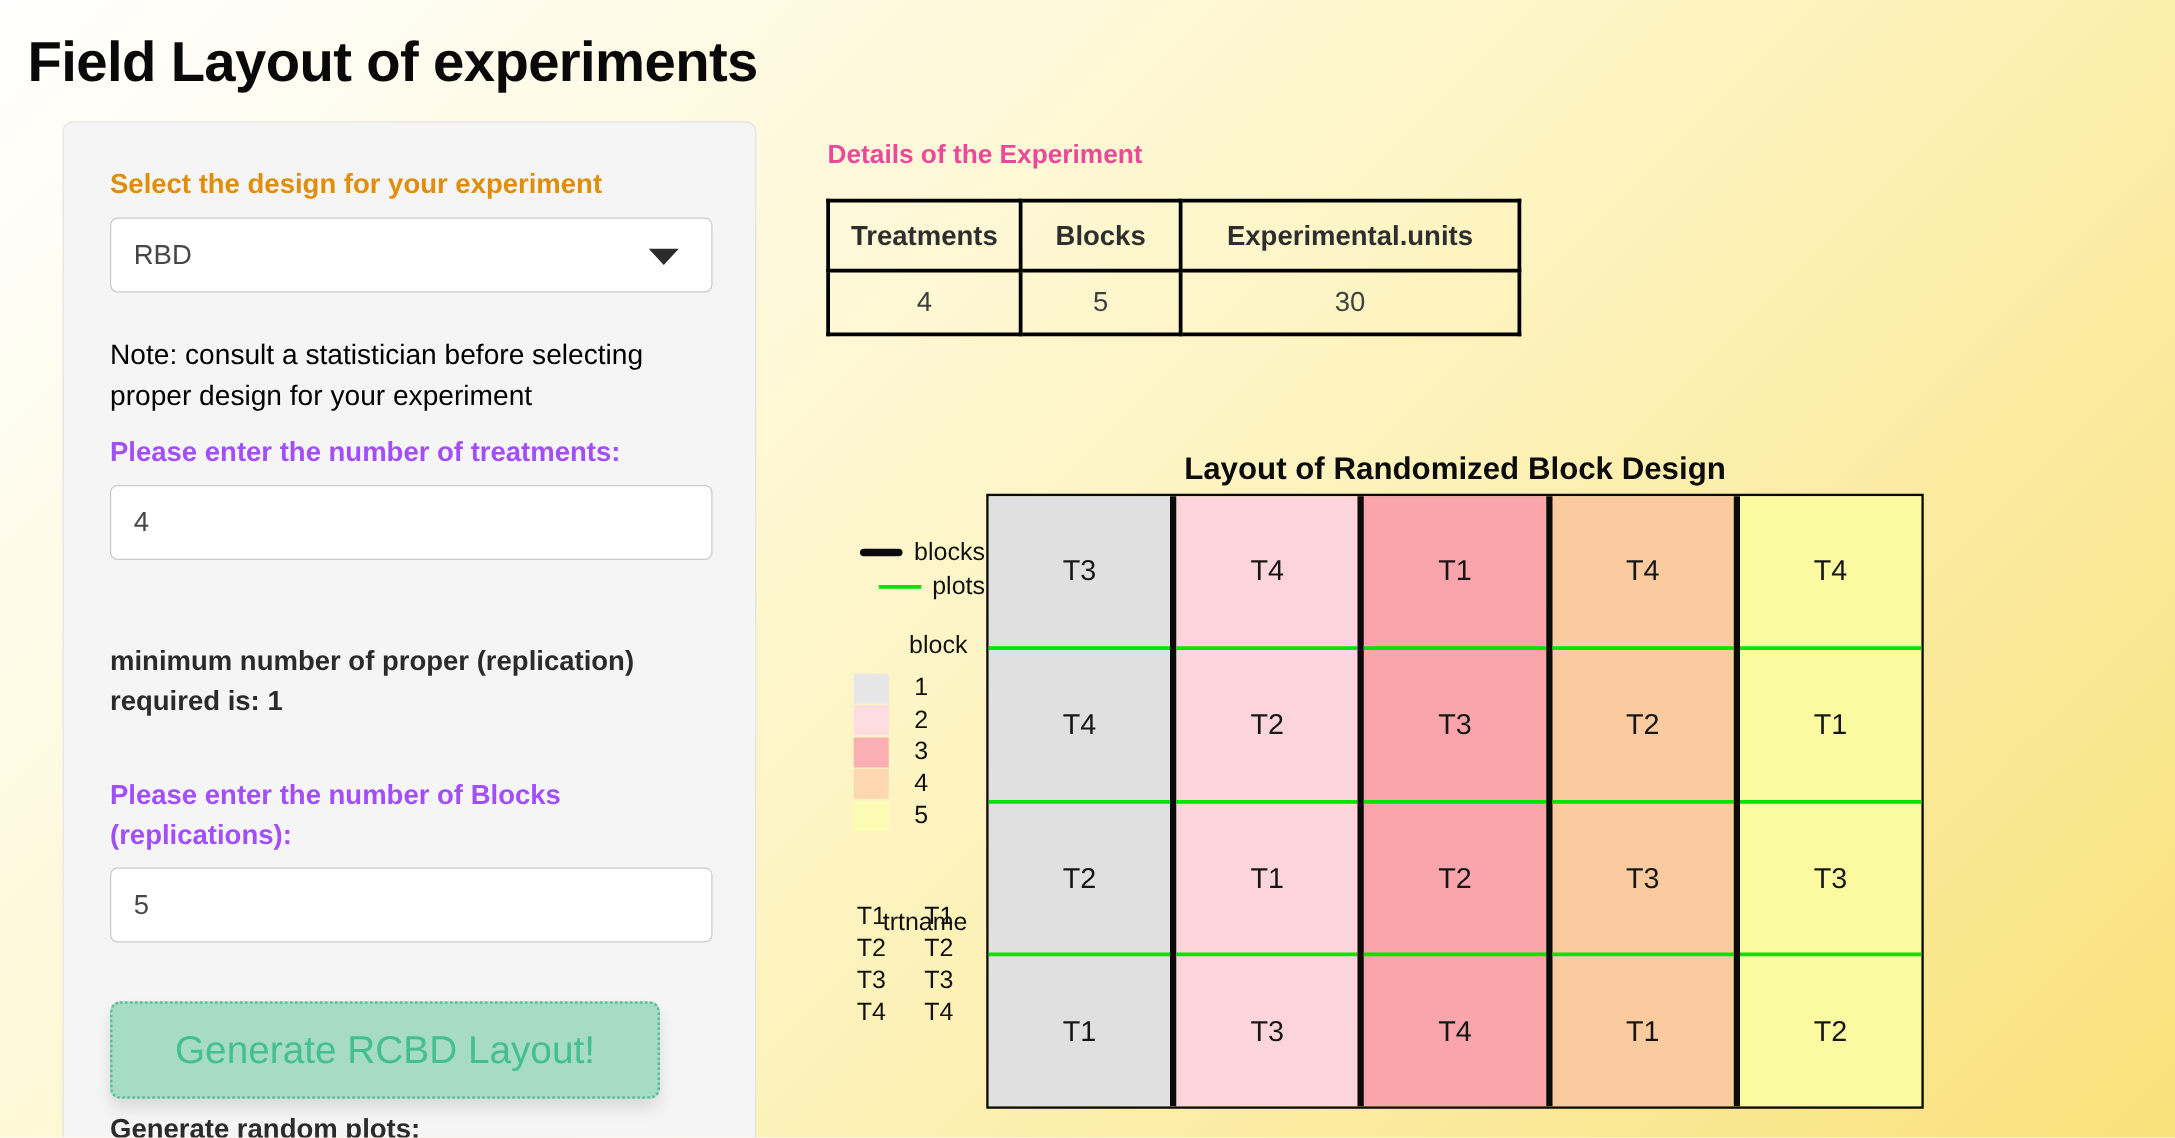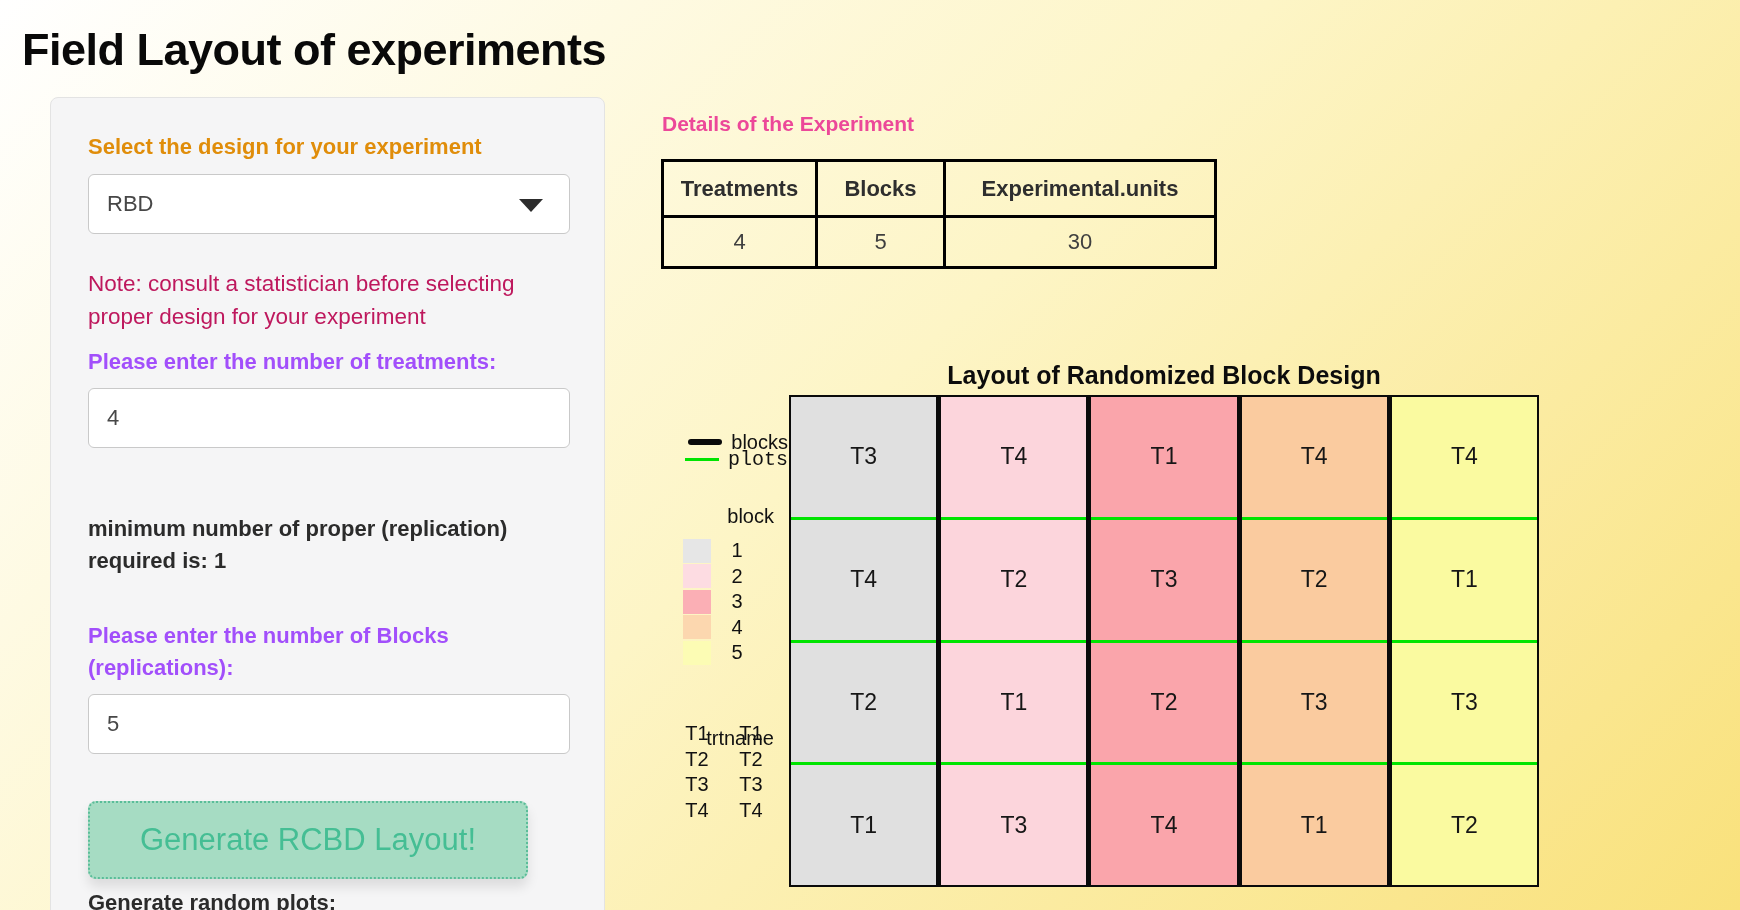--- a/index.html
+++ b/index.html
@@ -13,21 +13,21 @@
   
   #page-title{left:22px;top:24px;font-size:45px;font-weight:700;color:#090909;letter-spacing:-0.5px;}
 
   
   #sidebar{left:50px;top:97px;width:555px;height:870px;background:#f5f5f6;
     border:1px solid #e3e3e3;border-radius:8px;box-sizing:border-box;}
   .side-label{position:absolute;left:37px;font-size:22px;font-weight:700;}
   .orange{color:#e08d0a;}
   .purple{color:#a24ffb;}
   .darktext{color:#2b2b2b;}
-  .side-note{position:absolute;left:37px;width:465px;font-size:22.5px;color:#be185d;line-height:1.45;font-weight:400;}
+  .side-note{position:absolute;left:37px;width:465px;font-size:22.5px;color:#000000;line-height:1.45;font-weight:400;}
   .inputbox{position:absolute;left:37px;width:482px;height:60px;background:#ffffff;
     border:1.5px solid #c9c9c9;border-radius:6px;box-sizing:border-box;
     font-size:22px;color:#474747;padding-left:18px;display:flex;align-items:center;}
   #design-select{top:76px;}
   .caret{position:absolute;right:26px;top:24px;width:0;height:0;
     border-left:12px solid transparent;border-right:12px solid transparent;
     border-top:13px solid #2c2c2c;}
   #treatments-input{top:290px;}
   #blocks-input{top:596px;}
   #generate-button{position:absolute;left:37px;top:703px;width:436px;height:74px;
@@ -51,21 +51,21 @@
     box-sizing:border-box;border:2px solid #0a0a0a;display:flex;}
   .grid-col{flex:1;display:flex;flex-direction:column;}
   .grid-col + .grid-col{border-left:5px solid #0a0a0a;}
   .grid-cell{flex:1;display:flex;align-items:center;justify-content:center;
     font-size:23px;color:#161616;}
   .grid-cell + .grid-cell{border-top:3px solid #00e400;}
 
   
   .leg-row{position:absolute;left:0;width:128px;height:22px;display:flex;
     align-items:center;justify-content:flex-end;gap:9px;font-size:20px;color:#111;}
-  #legend-blocks{top:76px;} #legend-plots{top:93px;font-family:Liberation Mono, monospace;}
+  #legend-blocks{top:76px;} #legend-plots{top:103px;}
   .line-black{width:34px;height:6px;background:#0a0a0a;border-radius:3px;}
   .line-green{width:34px;height:3px;background:#00e400;}
   .leg-title{position:absolute;left:0;width:114px;text-align:right;font-size:20px;color:#111;}
   #legend-block-title{top:150px;}
   #legend-trtname-title{top:342px;margin-top:30px;}
   .swatch-row{position:absolute;left:23px;height:25px;display:flex;align-items:center;font-size:20px;color:#111;}
   .swatch{width:28px;height:24px;}
   .swatch-num{width:52px;text-align:center;}
   .trt-row{position:absolute;left:14px;width:100px;display:flex;justify-content:space-between;
     font-size:20px;color:#111;}

